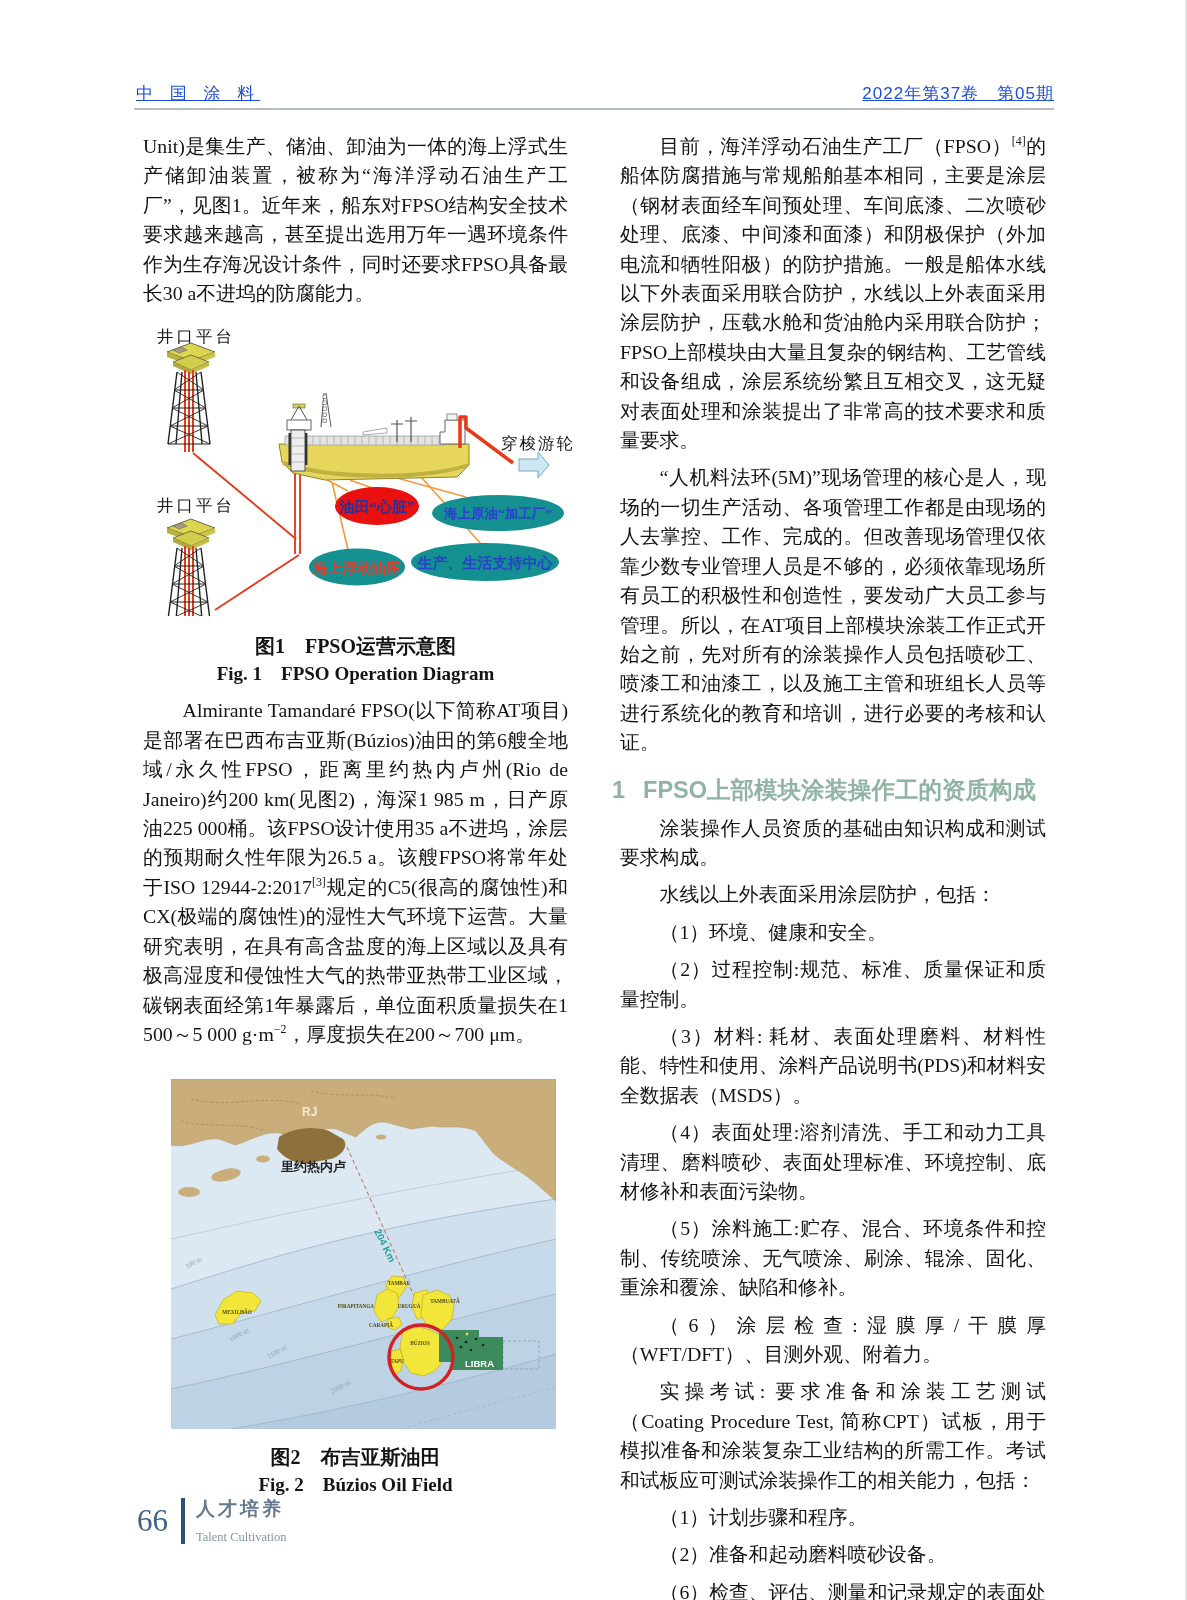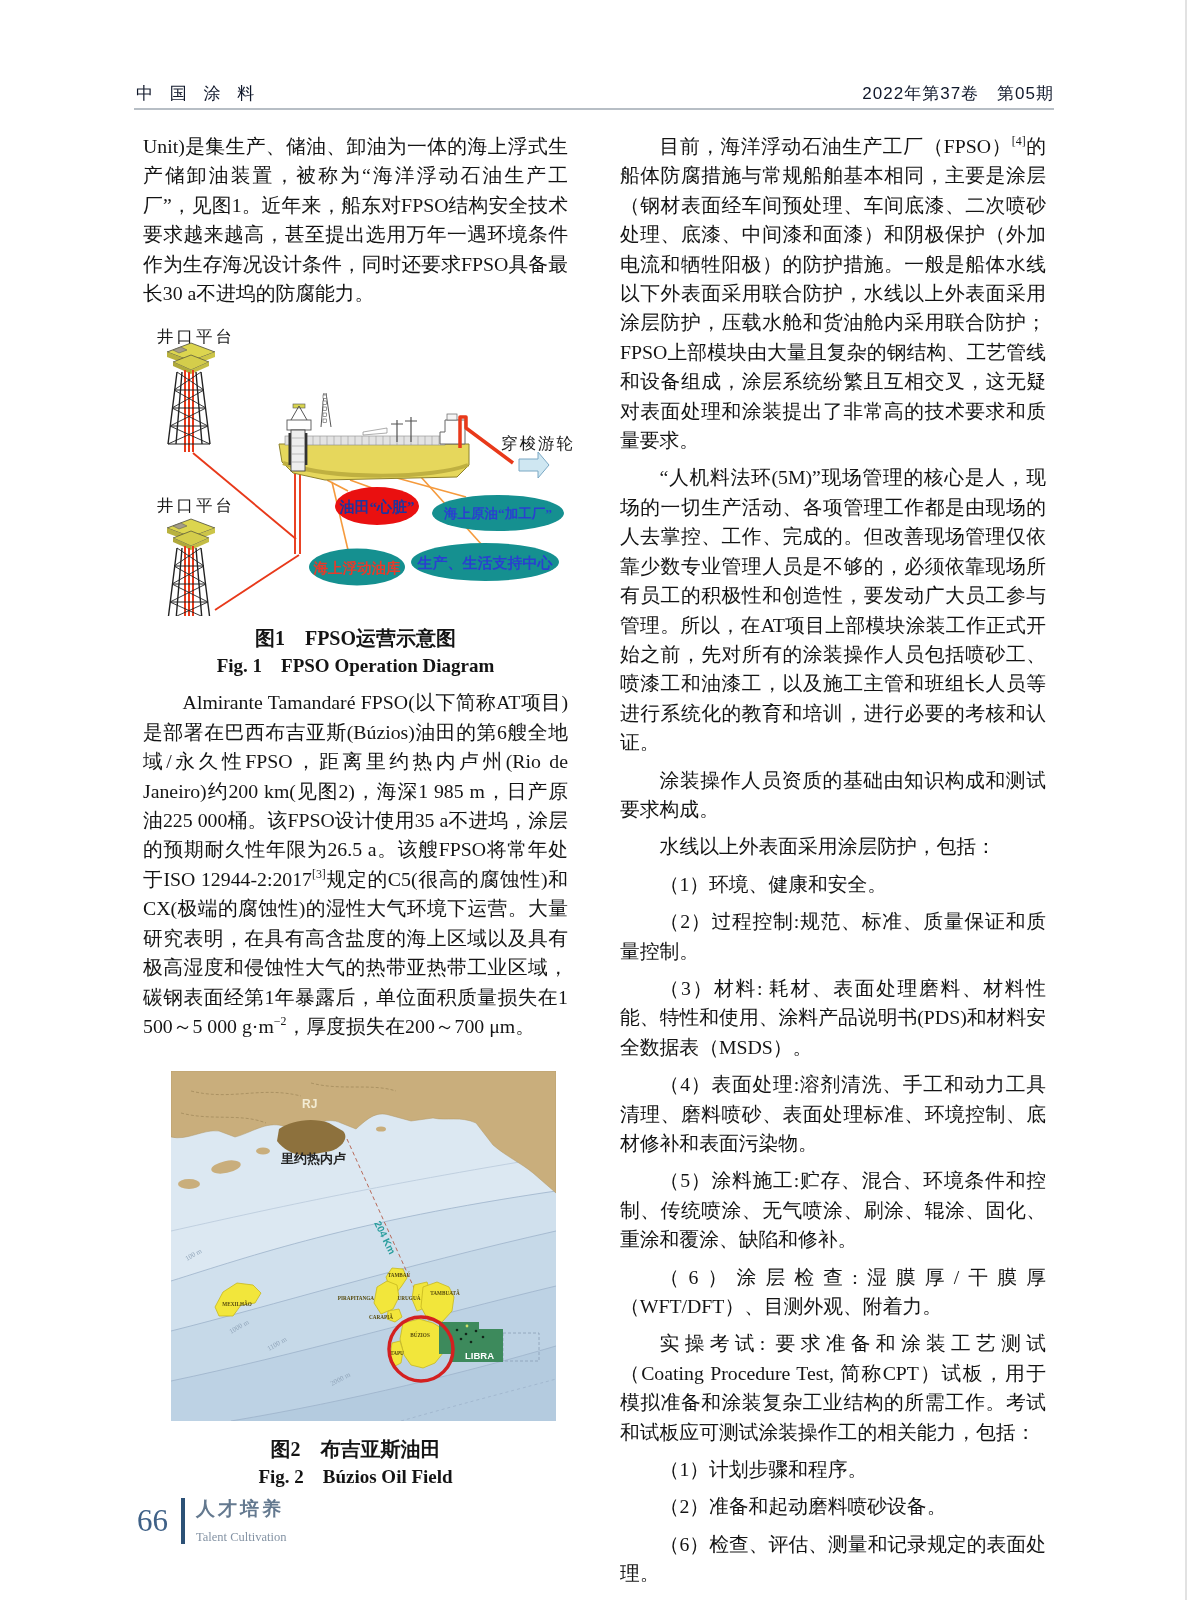--- a/index.html
+++ b/index.html
@@ -4,34 +4,34 @@
 <style>
   html,body{margin:0;padding:0;background:#ffffff;}
   body{
     width:1187px;height:1600px;position:relative;overflow:hidden;
     font-family:"Liberation Serif","DejaVu Serif",serif;color:#141414;
     border-right:2px solid #e2e2e2;box-sizing:border-box;
   }
   .hdr{position:absolute;left:136px;top:82px;width:918px;display:flex;
     justify-content:space-between;align-items:flex-end;
     font-family:"Liberation Sans","DejaVu Sans",sans-serif;
-    font-size:17px;color:#0f172a;}
+    font-size:17px;color:#1d4ed8;text-decoration:underline;}
   .hdr .jname{letter-spacing:6px;}
   .hdr .issue{letter-spacing:1px;}
   .hdr-rule{position:absolute;left:134px;top:108px;width:920px;height:2px;background:#b7bec5;}
 
   .col{position:absolute;top:124px;font-size:19.8px;line-height:29.4px;text-align:justify;}
   .col-left{left:135px;width:441px;}
   .col-right{left:612px;width:442px;}
   p.body{margin:8px;text-indent:2em;}
   p.noindent{text-indent:0;}
   sup{font-size:0.6em;line-height:0;}
   .fig1-svg{display:block;margin:12px 0 0 0;}
   .fig2-svg{display:block;margin:30px 0 0 36px;}
-  .caption{margin-top:8px;text-align:center;font-weight:bold;line-height:28px;}
+  .caption{margin-top:16px;text-align:center;font-weight:bold;line-height:28px;}
   .caption .cn{font-size:20px;}
   .caption .en{font-size:19px;}
   .gap-after-fig{margin-top:26px;}
 
   .sec-head{margin:16px 0 8px 0;text-indent:0;text-align:left;
     font-family:"Liberation Sans","DejaVu Sans",sans-serif;
     font-weight:600;font-size:23.5px;color:#8fb4a2;line-height:32px;}
   .sec-head .num{margin-right:18px;}
 
   .footer{position:absolute;left:137px;top:1496px;display:flex;align-items:center;}
@@ -231,20 +231,23 @@
   <div class="caption" style="margin-top:14px;">
     <div class="cn">图2　布吉亚斯油田</div>
     <div class="en">Fig. 2　Búzios Oil Field</div>
   </div>
 </div>
 
 <div class="col col-right">
   <p class="body">目前，海洋浮动石油生产工厂（FPSO）<sup>[4]</sup>的船体防腐措施与常规船舶基本相同，主要是涂层（钢材表面经车间预处理、车间底漆、二次喷砂处理、底漆、中间漆和面漆）和阴极保护（外加电流和牺牲阳极）的防护措施。一般是船体水线以下外表面采用联合防护，水线以上外表面采用涂层防护，压载水舱和货油舱内采用联合防护；FPSO上部模块由大量且复杂的钢结构、工艺管线和设备组成，涂层系统纷繁且互相交叉，这无疑对表面处理和涂装提出了非常高的技术要求和质量要求。</p>
   <p class="body">“人机料法环(5M)”现场管理的核心是人，现场的一切生产活动、各项管理工作都是由现场的人去掌控、工作、完成的。但改善现场管理仅依靠少数专业管理人员是不够的，必须依靠现场所有员工的积极性和创造性，要发动广大员工参与管理。所以，在AT项目上部模块涂装工作正式开始之前，先对所有的涂装操作人员包括喷砂工、喷漆工和油漆工，以及施工主管和班组长人员等进行系统化的教育和培训，进行必要的考核和认证。</p>
 
+  <div class="sec-head">
+    <span class="num">1</span><span>FPSO上部模块涂装操作工的资质构成</span>
+  </div>
 
   <p class="body">涂装操作人员资质的基础由知识构成和测试要求构成。</p>
   <p class="body">水线以上外表面采用涂层防护，包括：</p>
   <p class="body">（1）环境、健康和安全。</p>
   <p class="body">（2）过程控制:规范、标准、质量保证和质量控制。</p>
   <p class="body">（3）材料: 耗材、表面处理磨料、材料性能、特性和使用、涂料产品说明书(PDS)和材料安全数据表（MSDS）。</p>
   <p class="body">（4）表面处理:溶剂清洗、手工和动力工具清理、磨料喷砂、表面处理标准、环境控制、底材修补和表面污染物。</p>
   <p class="body">（5）涂料施工:贮存、混合、环境条件和控制、传统喷涂、无气喷涂、刷涂、辊涂、固化、重涂和覆涂、缺陷和修补。</p>
   <p class="body">（6）涂层检查:湿膜厚/干膜厚（WFT/DFT）、目测外观、附着力。</p>
   <p class="body">实操考试: 要求准备和涂装工艺测试（Coating Procedure Test, 简称CPT）试板，用于模拟准备和涂装复杂工业结构的所需工作。考试和试板应可测试涂装操作工的相关能力，包括：</p>

